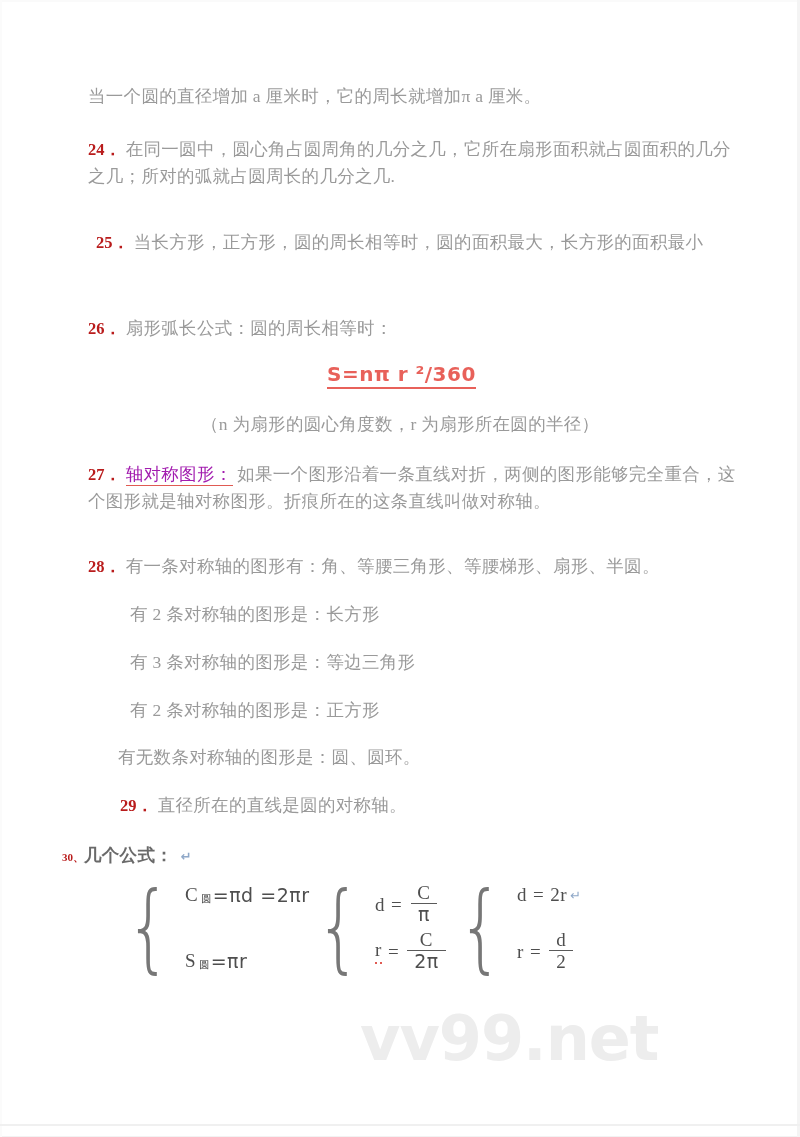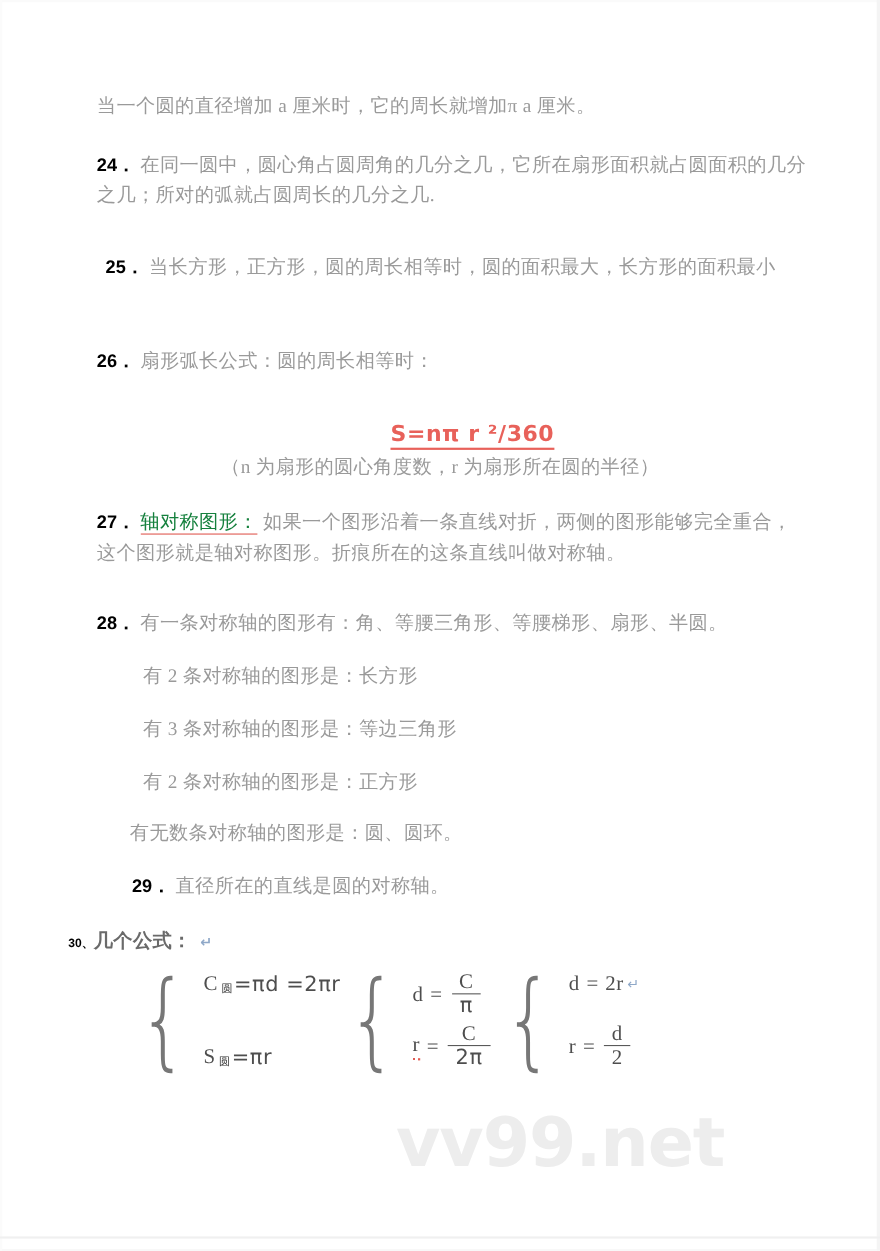--- a/index.html
+++ b/index.html
@@ -57,41 +57,41 @@
     position: absolute;
     color: #9a9a9a;
     font-size: 17.5px;
     line-height: 1.55;
     letter-spacing: 0.3px;
     white-space: nowrap;
   }
   .para.wrap { white-space: normal; }
 
   .num {
-    color: #000000;
-    font-family: Liberation Sans, sans-serif;
+    color: #b91c1c;
+    font-family: Liberation Serif, serif;
     font-weight: 700;
     font-size: 16.5px;
     letter-spacing: 0;
   }
 
   
   .red-formula {
     position: absolute;
     color: #e8615a;
     font-family: "DejaVu Sans", "Liberation Sans", sans-serif;
     font-weight: 700;
     font-size: 20px;
     letter-spacing: 0.5px;
     border-bottom: 2px solid #e8615a;
     padding-bottom: 1px;
     white-space: nowrap;
   }
   .red-term {
-    color: #15803d;
+    color: #a21caf;
     border-bottom: 1.5px solid #e05a52;
     padding-bottom: 1px;
   }
 
   
   #formula-row {
     position: absolute;
     left: 118px;
     top: 872px;
     width: 560px;
@@ -186,21 +186,21 @@
   <div class="para wrap" style="left:96px; top:229px; width:648px;">
     <span class="num">25．</span>
     <span>当长方形，正方形，圆的周长相等时，圆的面积最大，长方形的面积最小</span>
   </div>
 
   <div class="para" style="left:88px; top:315px;">
     <span class="num">26．</span>
     <span>扇形弧长公式：圆的周长相等时：</span>
   </div>
 
-  <div class="red-formula" style="left:327px; top:382px;margin-left:28px;">S=nπ r ²/360</div>
+  <div class="red-formula" style="left:327px; top:362px;">S=nπ r ²/360</div>
 
   <div class="para" style="left:175px; top:411px;margin-left:26px;">（n 为扇形的圆心角度数，r 为扇形所在圆的半径）</div>
 
   <div class="para wrap" style="left:88px; top:461px; width:648px;">
     <span class="num">27．</span>
     <span class="red-term">轴对称图形：</span>
     <span>如果一个图形沿着一条直线对折，两侧的图形能够完全重合，这个图形就是轴对称图形。折痕所在的这条直线叫做对称轴。</span>
   </div>
 
   <div class="para" style="left:88px; top:553px;text-align:center;">

